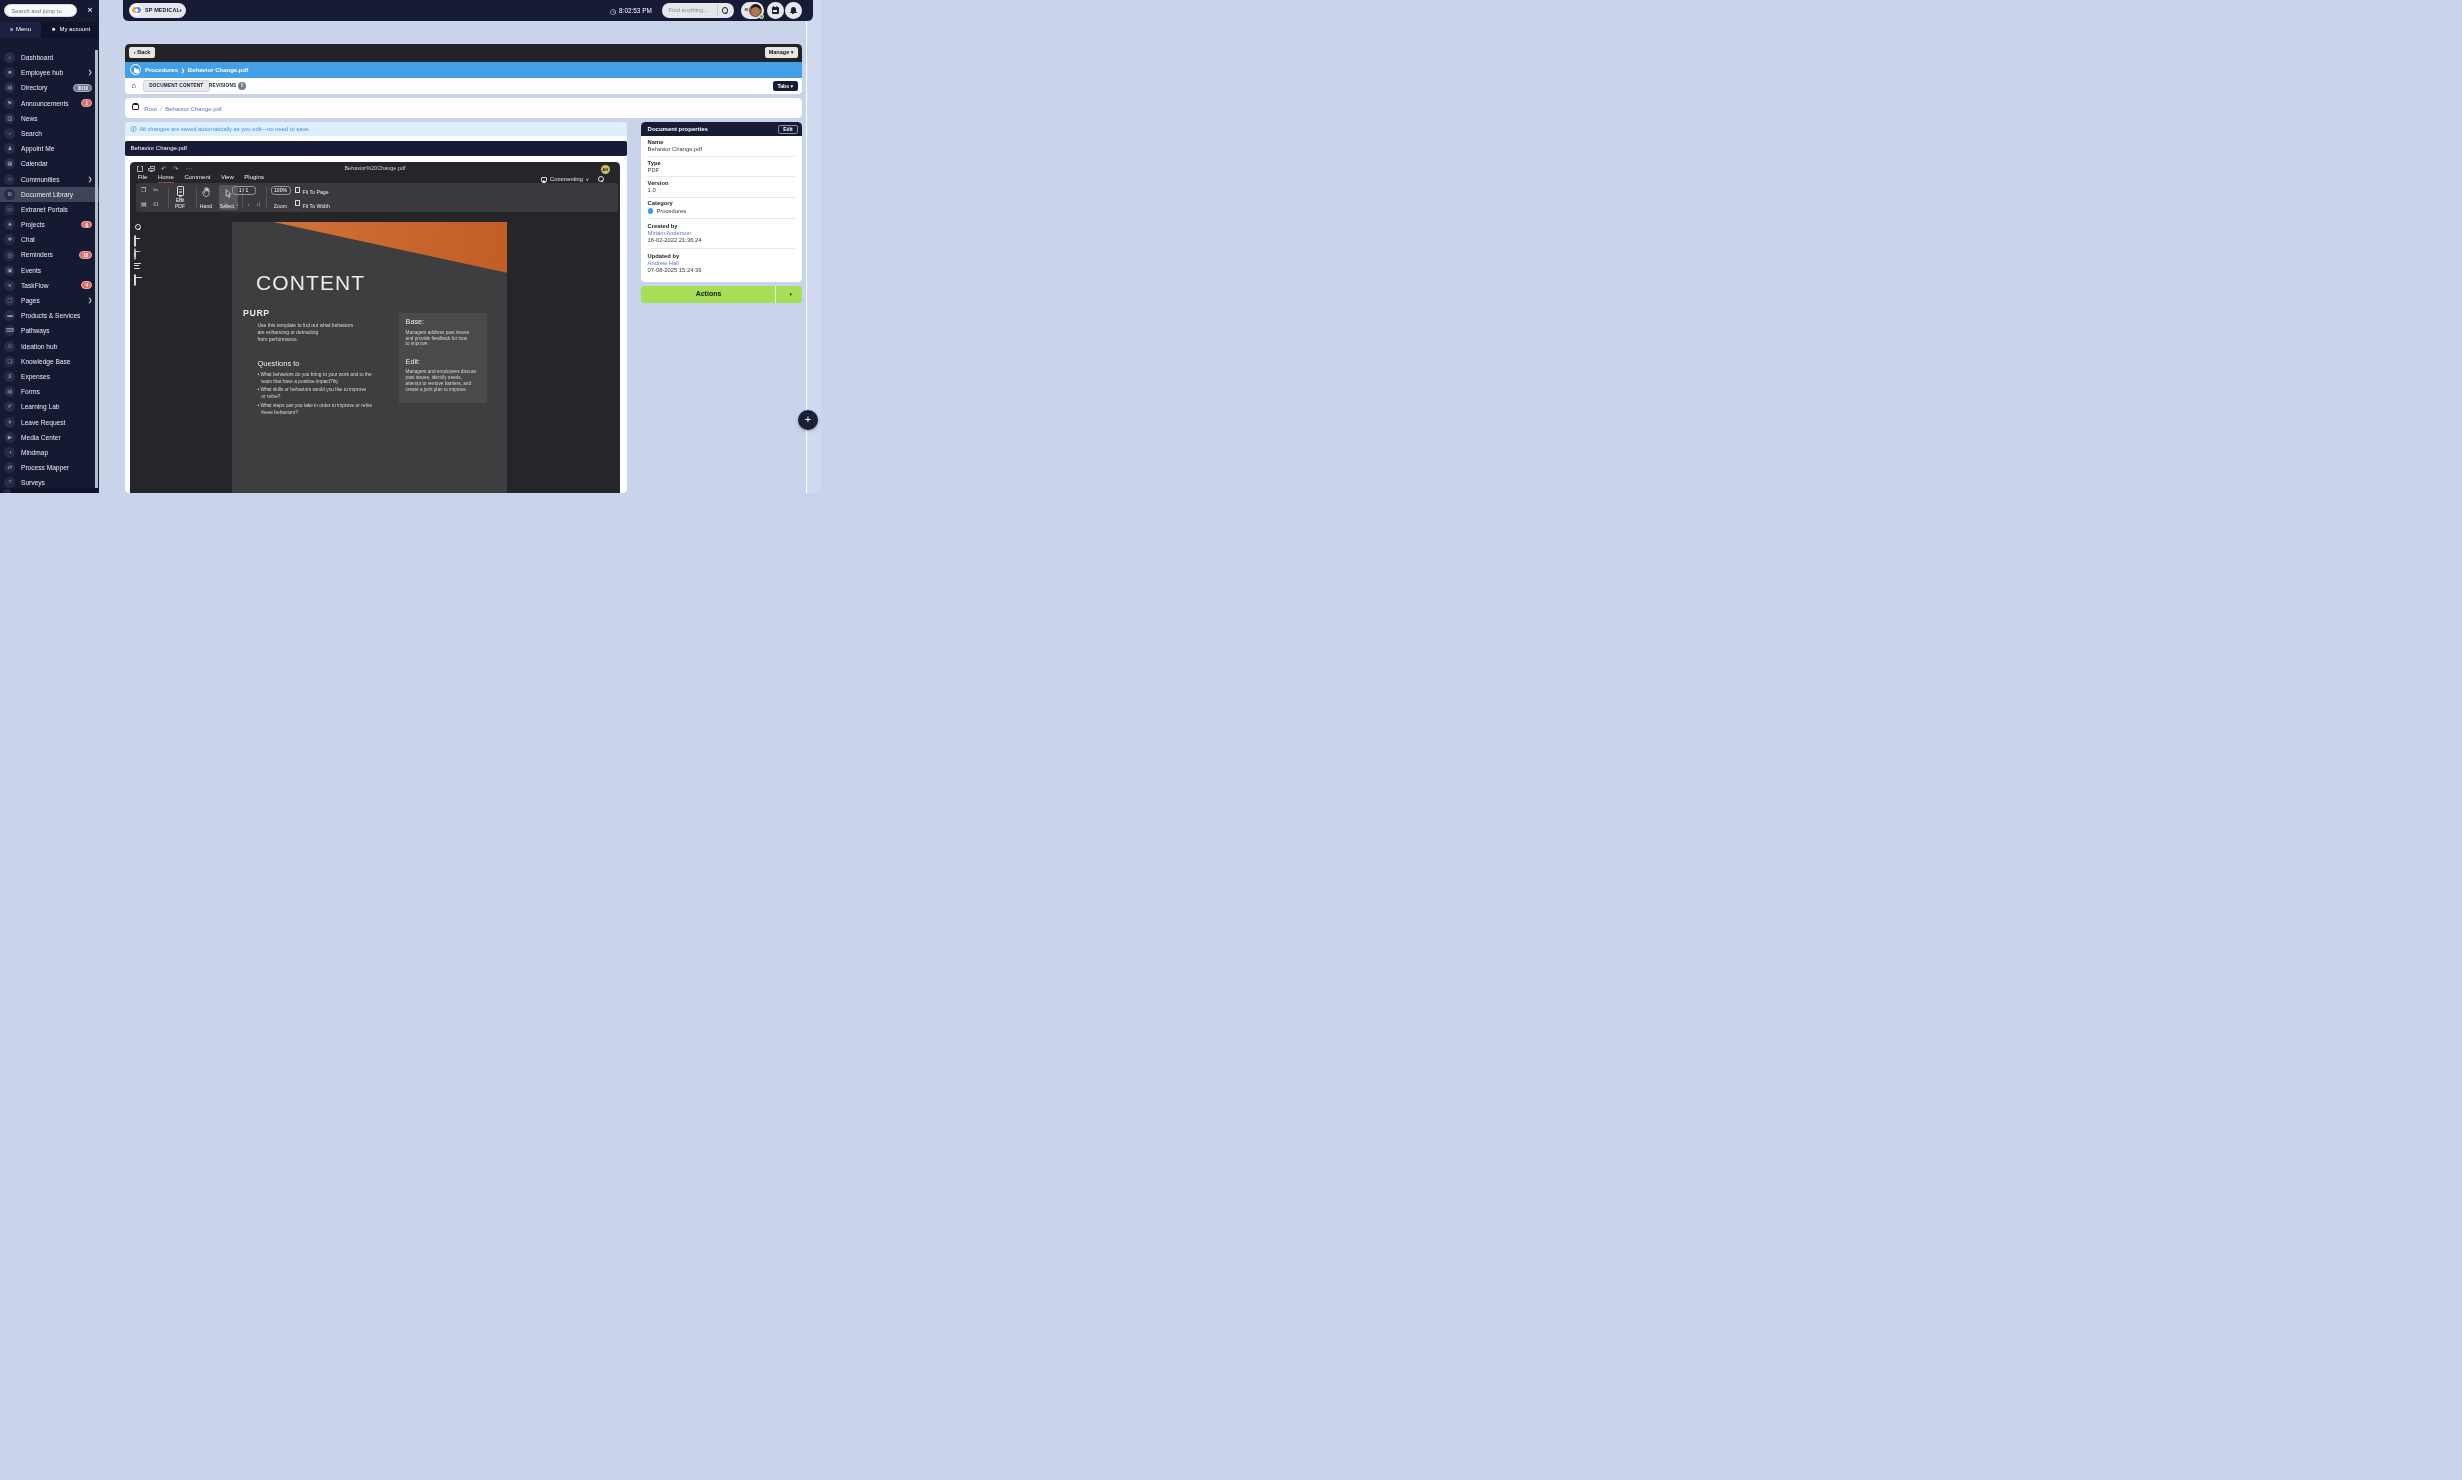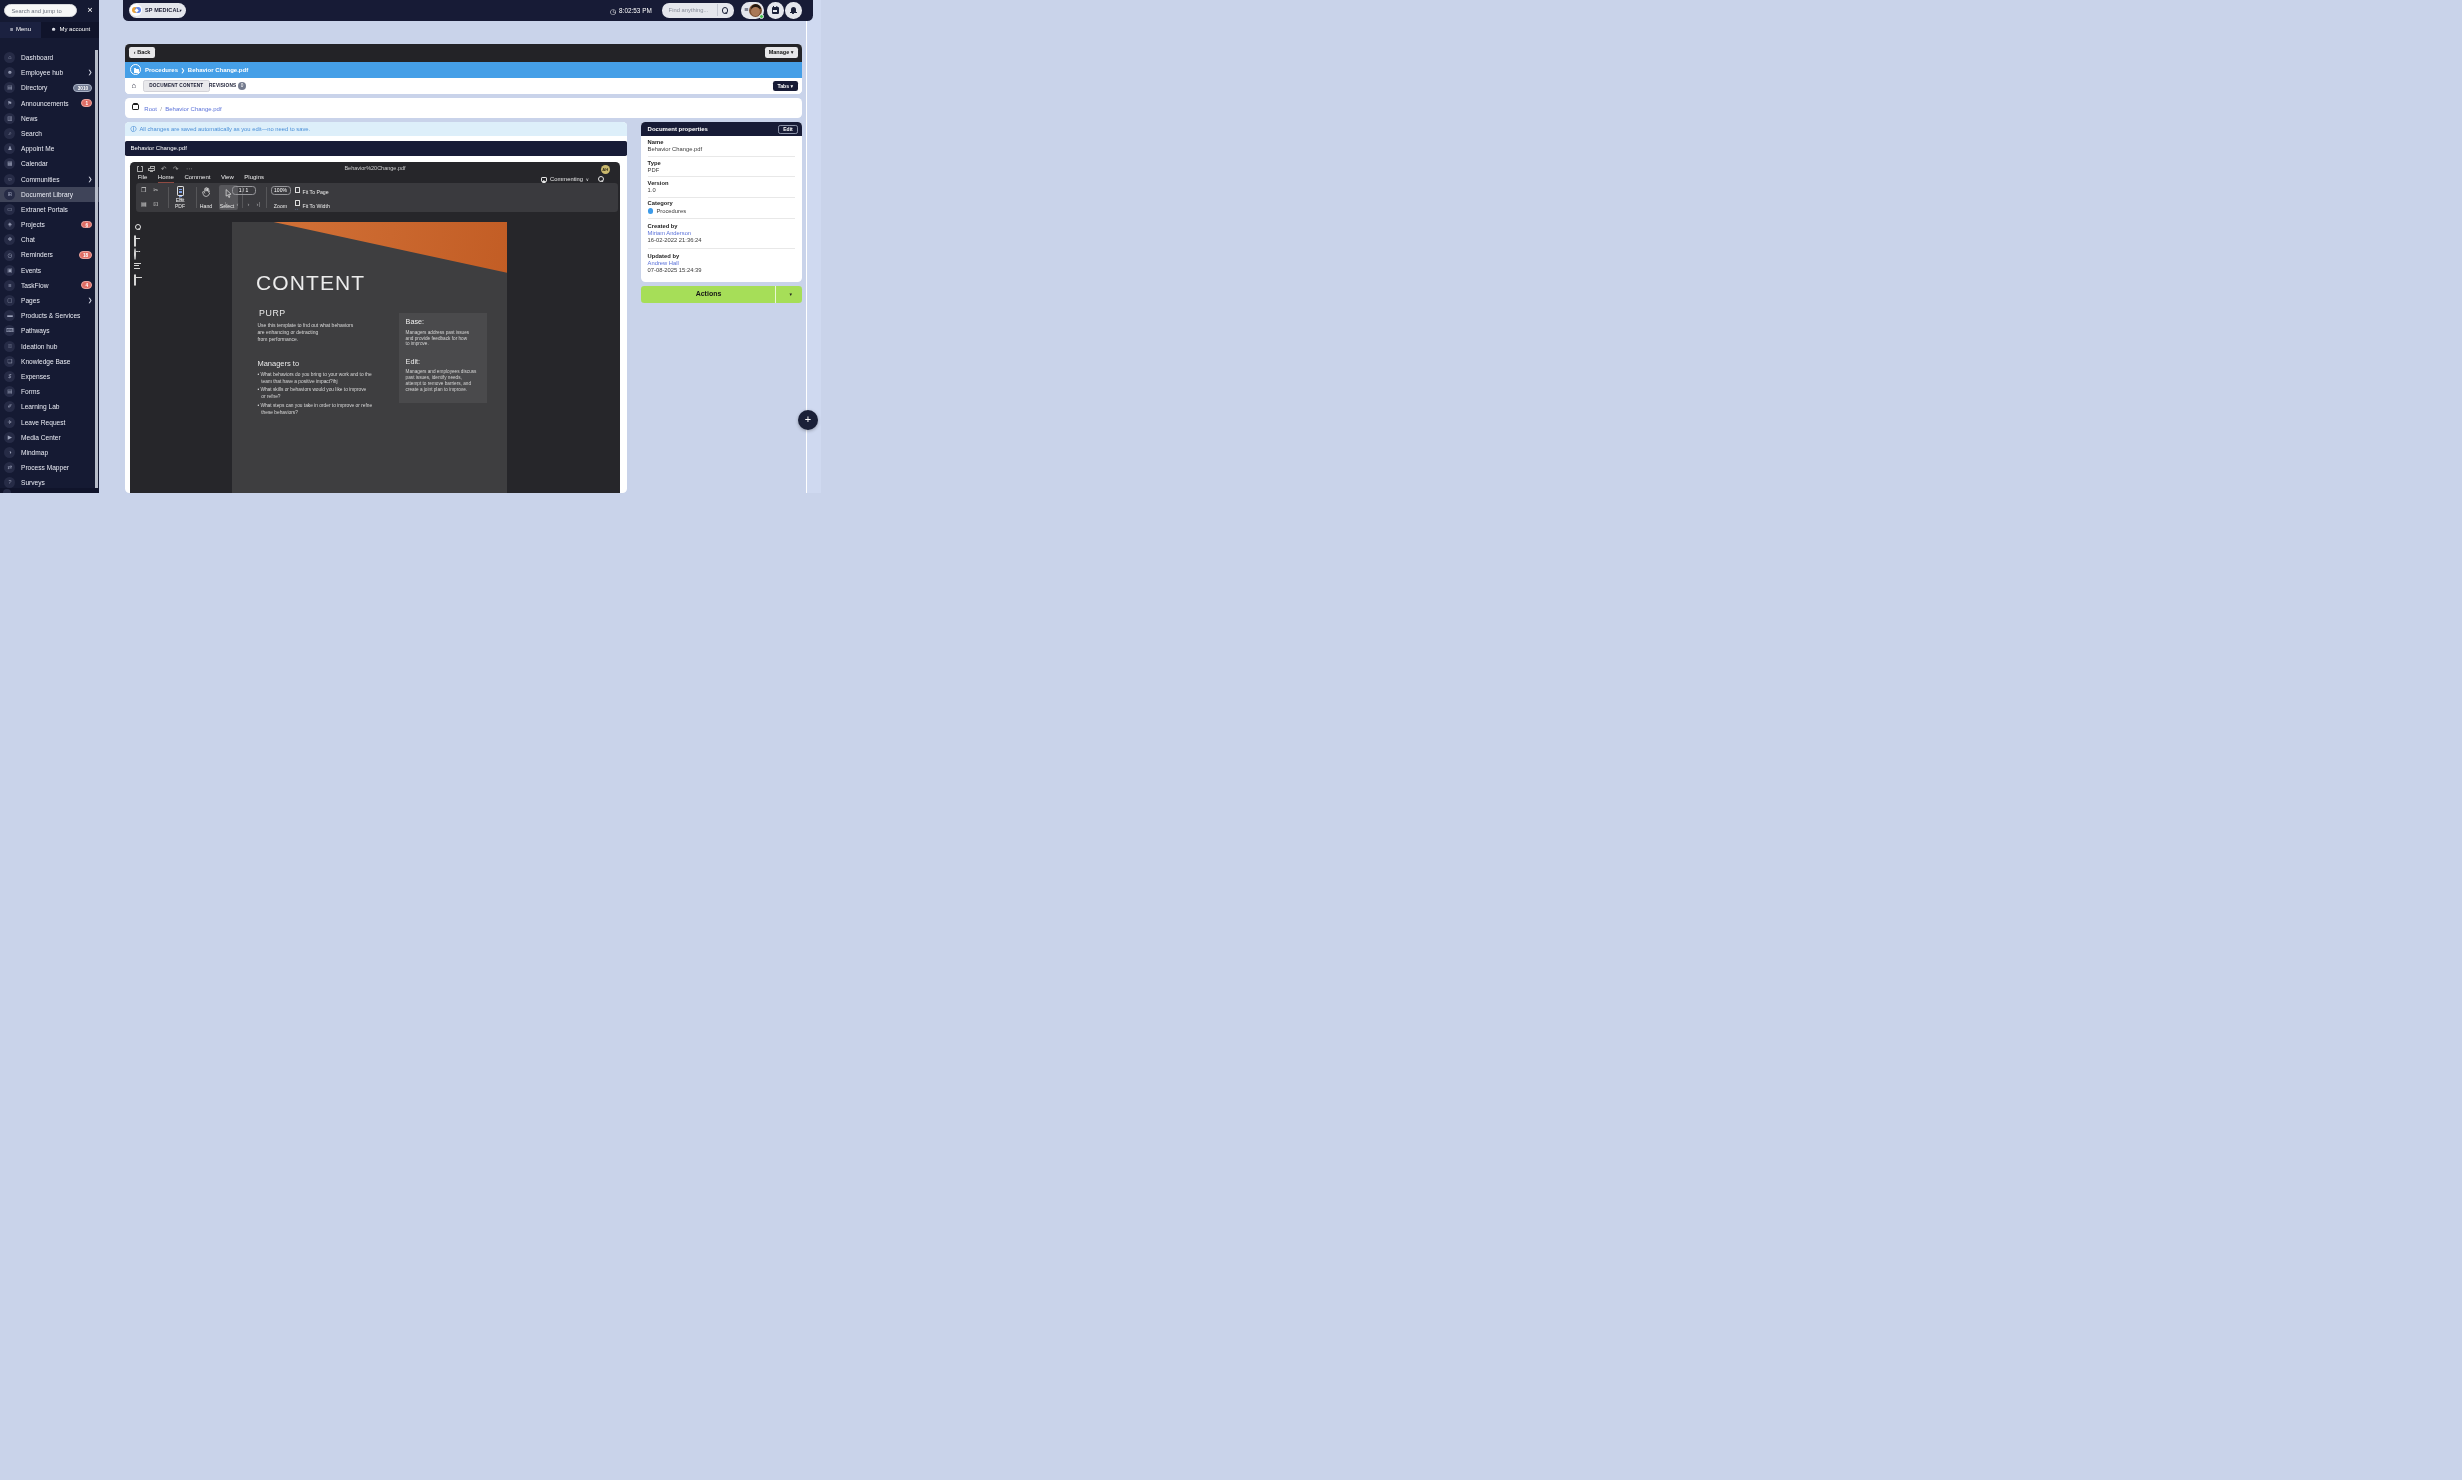--- a/index.html
+++ b/index.html
@@ -159,21 +159,21 @@
   .ls-lines i{display:block;width:6.6px;height:0.7px;background:#d6d6d6;margin-bottom:1.7px;}
   .ls-lines i:nth-child(2){width:5px;} .ls-lines i:nth-child(3){width:6px;}
   .ls-srv{width:6.6px;height:6px;border:0.7px solid #d6d6d6;border-radius:1.1px;position:relative;}
   .ls-srv:after{content:"";position:absolute;left:0;top:2.2px;width:6.6px;height:0.7px;background:#d6d6d6;}
 
   
   #page{position:absolute;left:102px;top:60px;width:275px;height:271px;background:#3e3e40;overflow:hidden;}
   #orange{position:absolute;left:0;top:0;width:275px;height:269px;background:linear-gradient(100deg,#d4743a,#c05a22);
           clip-path:polygon(15.1% 0,100% 0,100% 18.9%);}
   #pdf-title{position:absolute;left:24px;top:49px;font-size:21px;font-weight:300;letter-spacing:1.1px;color:#ececec;}
-  #pdf-purp{position:absolute;left:27px;top:86px;font-size:8.8px;font-weight:400;letter-spacing:0.6px;color:#e9e9e9;}
+  #pdf-purp{position:absolute;left:11px;top:86px;font-size:8.8px;font-weight:700;letter-spacing:0.6px;color:#e9e9e9;}
   .pl{font-size:5px;line-height:7px;color:#d9d9d9;}
   #pdf-intro{position:absolute;left:25.4px;top:100px;}
   #pdf-qh{position:absolute;left:25.4px;top:137px;font-size:7.5px;color:#e9e9e9;}
   .bl{font-size:4.8px;line-height:6.6px;color:#d9d9d9;}
   .bl.ind{padding-left:3.9px;}
   #b1{position:absolute;left:25.4px;top:150px;} #b2{position:absolute;left:25.4px;top:165px;} #b3{position:absolute;left:25.4px;top:181px;}
   #gb-box{position:absolute;left:167px;top:91px;width:88px;height:90px;background:#4a4a4c;padding:3.9px 6.6px;}
   .gb-h{font-size:7.2px;color:#efefef;margin-bottom:3.9px;}
   .gb-l{font-size:4.7px;line-height:5.8px;color:#d5d5d5;}
   #gb-best{margin-top:9.4px;}
@@ -557,21 +557,21 @@
 
     <div id="page">
       <div id="orange"></div>
       <div id="pdf-title">CONTENT</div>
       <div id="pdf-purp">PURP</div>
       <div id="pdf-intro">
         <div class="pl">Use this template to fnd out what behaviors</div>
           <div class="pl">are enhancing or detracting</div>
           <div class="pl">from performance.</div>
       </div>
-      <div id="pdf-qh">Managers to</div>
+      <div id="pdf-qh">Questions to</div>
       <div id="b1">
           <div class="bl">• What behaviors do you bring to your work and to the</div>
           <div class="bl ind">team that have a positive impact?ihj</div>
         </div>
       <div id="b2">
           <div class="bl">• What skills or behaviors would you like to improve</div>
           <div class="bl ind">or refne?</div>
         </div>
       <div id="b3">
           <div class="bl">• What steps can you take in order to improve or refne</div>

